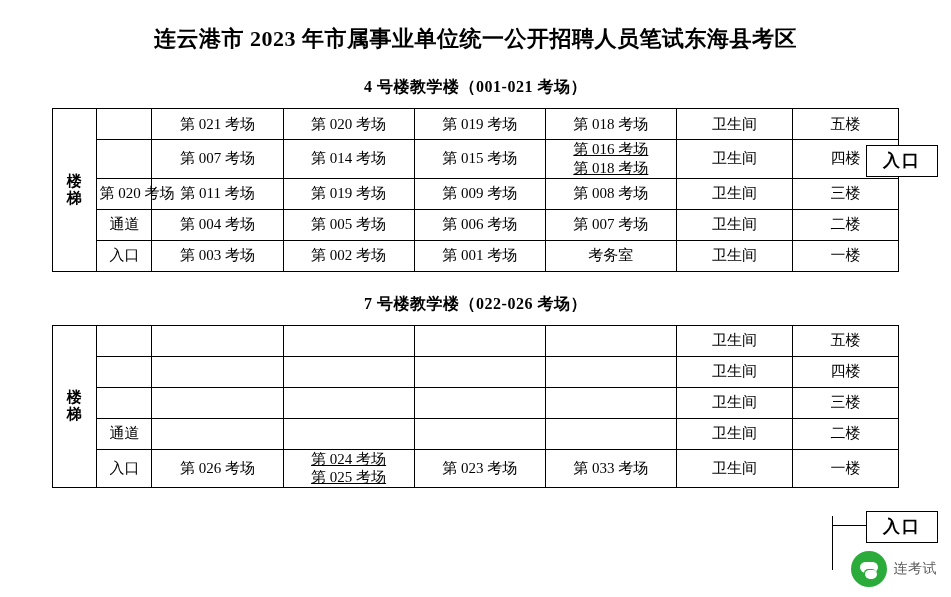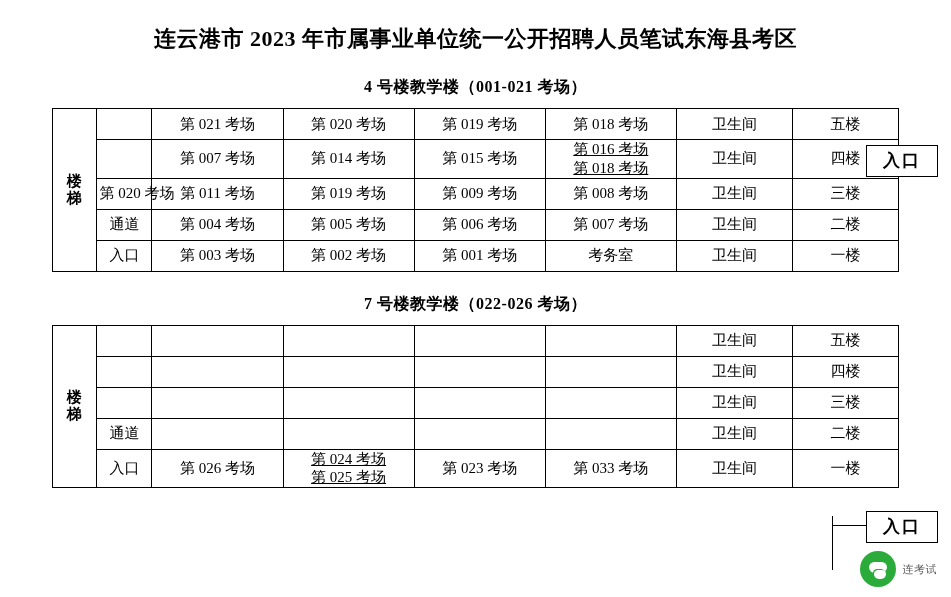--- a/index.html
+++ b/index.html
@@ -152,21 +152,21 @@
     left: 14px;
     top: 19px;
     width: 12px;
     height: 9px;
     border-radius: 6px 6px 7px 7px;
     background: #ffffff;
     box-shadow: -1px -1px 0 0 #2bac3a;
   }
   .badge-text {
     font-family: "Liberation Sans", sans-serif;
-    font-size: 11px;
+    font-size: 14px;
     color: #5a5a5a;
     letter-spacing: 0.5px;
   }
 </style>
 </head>
 <body>
 
 <div class="page">
 
   <div class="title-block">

